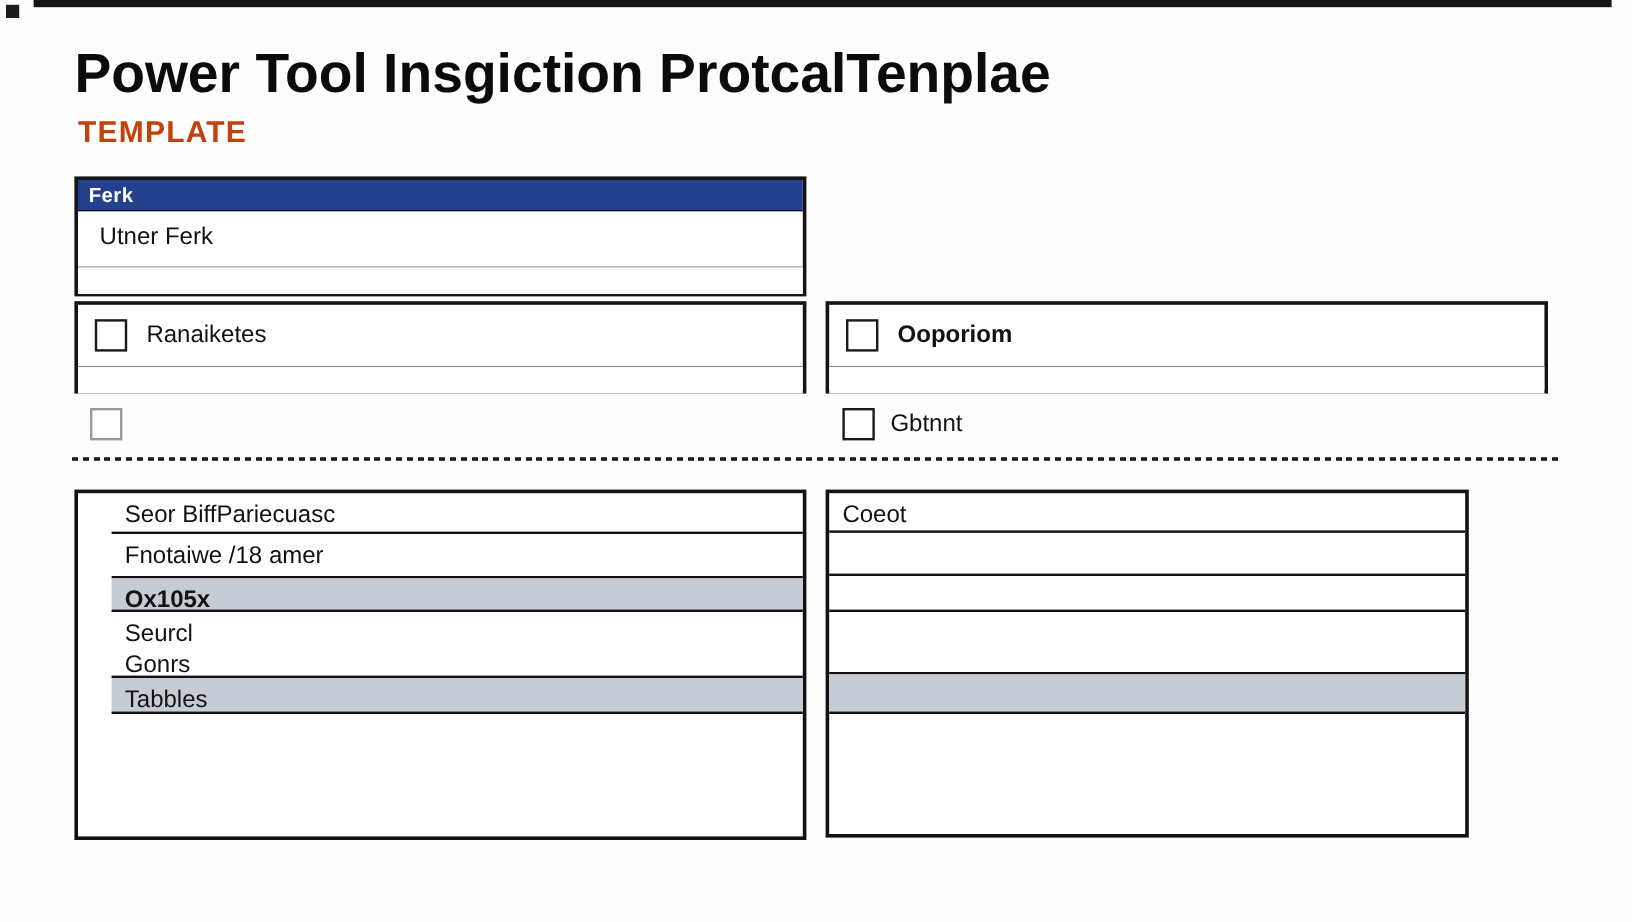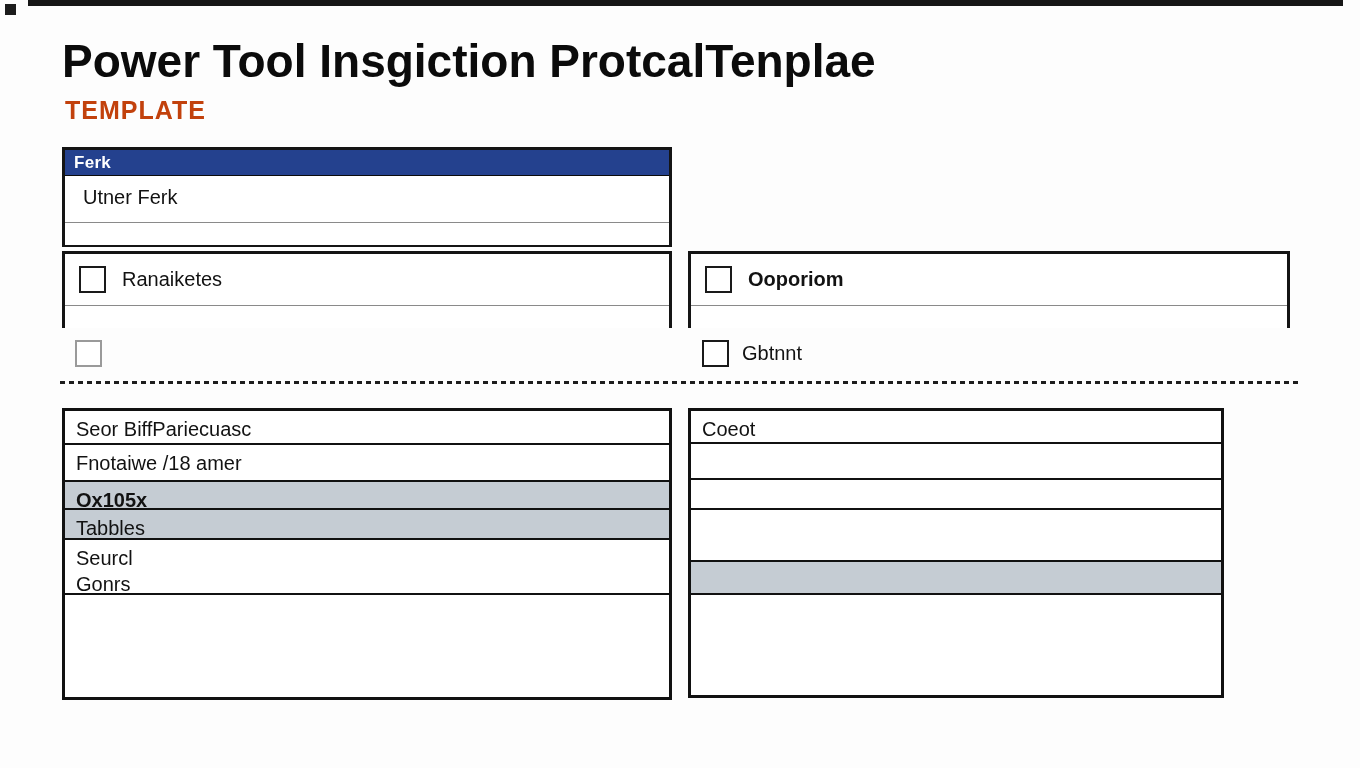--- a/index.html
+++ b/index.html
@@ -29,21 +29,21 @@
   .cb.dark { border: 2.5px solid #1a1a1a; }
   .cb.gray { border: 2px solid #9a9a9a; }
 
   .loose-check-left  { position: absolute; left: 75px;  top: 340px; }
   .loose-check-right { position: absolute; left: 702px; top: 340px; display: flex; align-items: center; font-size: 20px; }
 
   .dashed-divider { position: absolute; left: 60px; top: 381px; width: 1240px; height: 3px;
     background: repeating-linear-gradient(90deg, #1d1d1d 0px, #1d1d1d 5px, transparent 5px, transparent 9px); }
 
   .btable { position: absolute; border: 3px solid #111; background: #fff; }
-  .btable-left  { left: 62px;  top: 408px; width: 610px; height: 292px; }
+  .btable-left  { left: 62px;  top: 408px; width: 610px; height: 292px; padding-left: 28px; }
   .btable-right { left: 688px; top: 408px; width: 536px; height: 290px; }
   .trow { border-bottom: 2px solid #111; font-size: 20px; padding: 5px 0 0 11px; white-space: pre-line; line-height: 26px; }
   .trow:last-child { border-bottom: none; }
   .trow.shaded { background: var(--row-shaded, #c5ccd3); }
   .trow.bold { font-weight: bold; }
 
   .tl-r0 { height: 34px; } .tl-r1 { height: 37px; } .tl-r2 { height: 28px; }
   .tl-r3 { height: 55px; } .tl-r4 { height: 30px; } .tl-r5 { height: 102px; }
 
   .tr-r0 { height: 33px; } .tr-r1 { height: 36px; } .tr-r2 { height: 30px; }
@@ -89,23 +89,23 @@
     <span class="cb dark" style="margin-right:13px;"></span>
     <span>Gbtnnt</span>
   </div>
 
   <div class="dashed-divider"></div>
 
   <div class="btable btable-left">
     <div class="trow tl-r0">Seor BiffPariecuasc</div>
     <div class="trow tl-r1">Fnotaiwe /18 amer</div>
     <div class="trow tl-r2 shaded bold">Ox105x</div>
-    <div class="trow tl-r4 shaded">Tabbles</div>
     <div class="trow tl-r3">Seurcl
 Gonrs</div>
+    <div class="trow tl-r4 shaded">Tabbles</div>
     <div class="trow tl-r5"></div>
   </div>
 
   <div class="btable btable-right">
     <div class="trow tr-r0">Coeot</div>
     <div class="trow tr-r1"></div>
     <div class="trow tr-r2"></div>
     <div class="trow tr-r3"></div>
     <div class="trow tr-r4 shaded"></div>
     <div class="trow tr-r5"></div>

